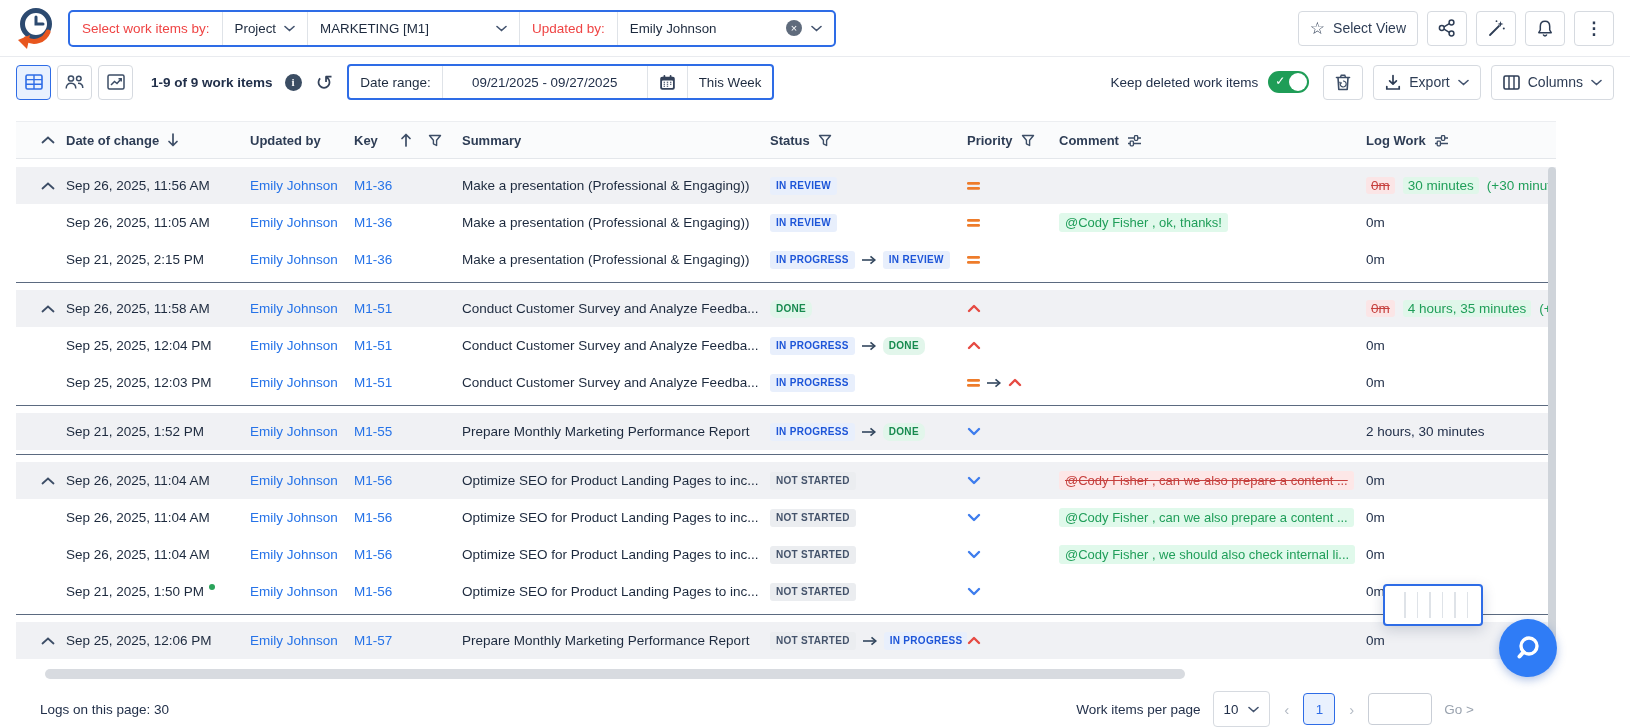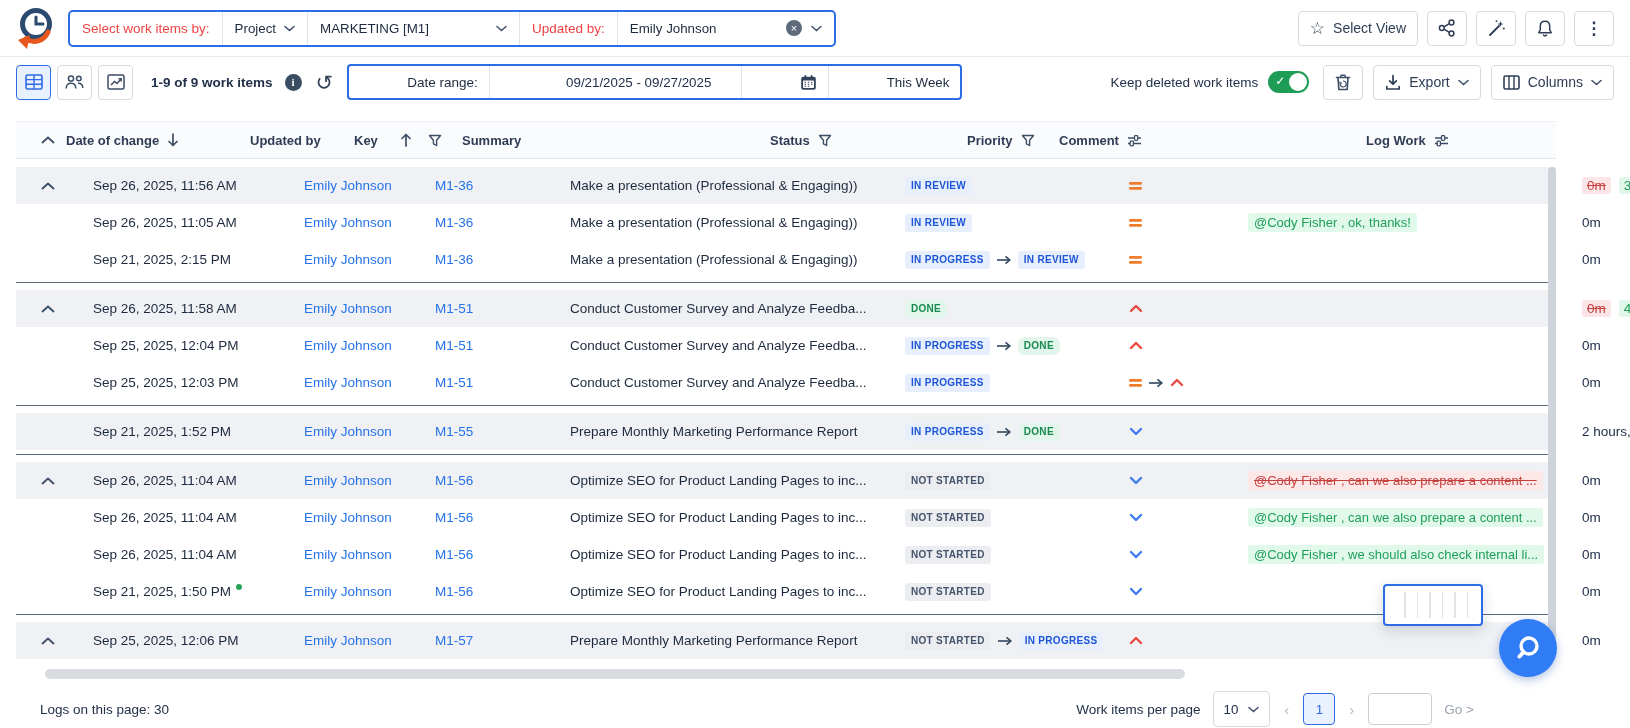--- a/index.html
+++ b/index.html
@@ -32,39 +32,39 @@
   .subbar { height:50px; display:flex; align-items:center; padding:6px 16px; gap:12px; }
   .view-switch { display:flex; gap:6px; }
   .vbtn { width:35px; height:35px; display:flex; align-items:center; justify-content:center;
     border:1px solid #d6dae0; border-radius:4px; background:#fff; }
   .vbtn.active { border:1.6px solid #2e6ce6; background:#e9f1fe; }
   .count { font-weight:700; color:#22304a; margin-left:6px; white-space:nowrap; }
   .info-ic { width:17px; height:17px; border-radius:50%; background:#3b4d63; color:#fff;
     font-size:11px; font-weight:700; display:flex; align-items:center; justify-content:center; font-family:"Liberation Serif",serif; }
   .refresh-g { font-size:21px; color:#34425a; line-height:1; margin:0 2px; }
   .date-box { display:flex; align-items:stretch; height:36px; border:2px solid #2e6ce6; border-radius:4px; overflow:hidden; }
-  .date-box .seg { display:flex; align-items:center; padding:0 11px; border-right:1px solid #dfe3e8; white-space:nowrap;margin-left:47px; }
+  .date-box .seg { display:flex; align-items:center; padding:0 11px; border-right:1px solid #dfe3e8; white-space:nowrap; }
   .date-box .seg:last-child { border-right:none; }
   .date-val { min-width:205px; justify-content:center; color:#22304a; }
   .sub-right { margin-left:auto; display:flex; align-items:center; gap:10px; }
   .keepdel { display:flex; align-items:center; gap:10px; margin-right:4px; white-space:nowrap; color:#22304a; }
   .toggle { position:relative; width:41px; height:22px; border-radius:11px; background:#1f9d57; }
   .toggle .check { position:absolute; left:7px; top:3px; color:#fff; font-size:12px; }
   .toggle .knob { position:absolute; right:2px; top:2px; width:18px; height:18px; border-radius:50%; background:#fff; }
 
   
   .table-wrap { position:relative; margin:14px 0 0 16px; width:1540px;
     --cols:50px 184px 104px 108px 308px 197px 92px 307px minmax(120px,1fr); }
   .thead { display:grid; grid-template-columns:var(--cols); align-items:center; height:38px;
     background:#fafbfc; border-top:1px solid #eceef1; border-bottom:1px solid #e4e7eb; margin-bottom:8px; }
   .th { display:flex; align-items:center; gap:8px; font-weight:700; font-size:13px; color:#2e3d55; white-space:nowrap; overflow:hidden; padding-right:6px; }
   .c-tgl { padding-left:25px; }
   .tgroup { margin-bottom:4px; }
   .tgroup + .tgroup { border-top:1.5px solid #5b6a80; padding-top:7px; }
-  .trow { display:grid; grid-template-columns:var(--cols); align-items:center; height:37px; background:#fff;gap:27px; }
+  .trow { display:grid; grid-template-columns:var(--cols); align-items:center; height:37px; background:#fff; }
   .trow.first { background:#f0f1f4; }
   .cell { display:flex; align-items:center; white-space:nowrap; overflow:hidden; padding-right:8px; }
   .link { color:#2673e8; text-decoration:none; cursor:pointer; }
   .dot { width:6px; height:6px; border-radius:50%; background:#2aa35a; margin-left:5px; transform:translateY(-5px); flex:0 0 auto; }
   .pill { font-size:10px; font-weight:700; letter-spacing:.3px; padding:3px 6px; border-radius:3px; line-height:1.2; }
   .st-blue  { color:#1d55d8; background:#e8effc; }
   .st-green { color:#178a4f; background:#e2f6eb;border-radius:7px; }
   .st-gray  { color:#44536b; background:#ebedf0; }
   .arrow-ic { margin:0 6px; flex:0 0 auto; }
   .cmt { font-size:13px; padding:2px 6px; border-radius:3px; overflow:hidden; text-overflow:ellipsis; }

